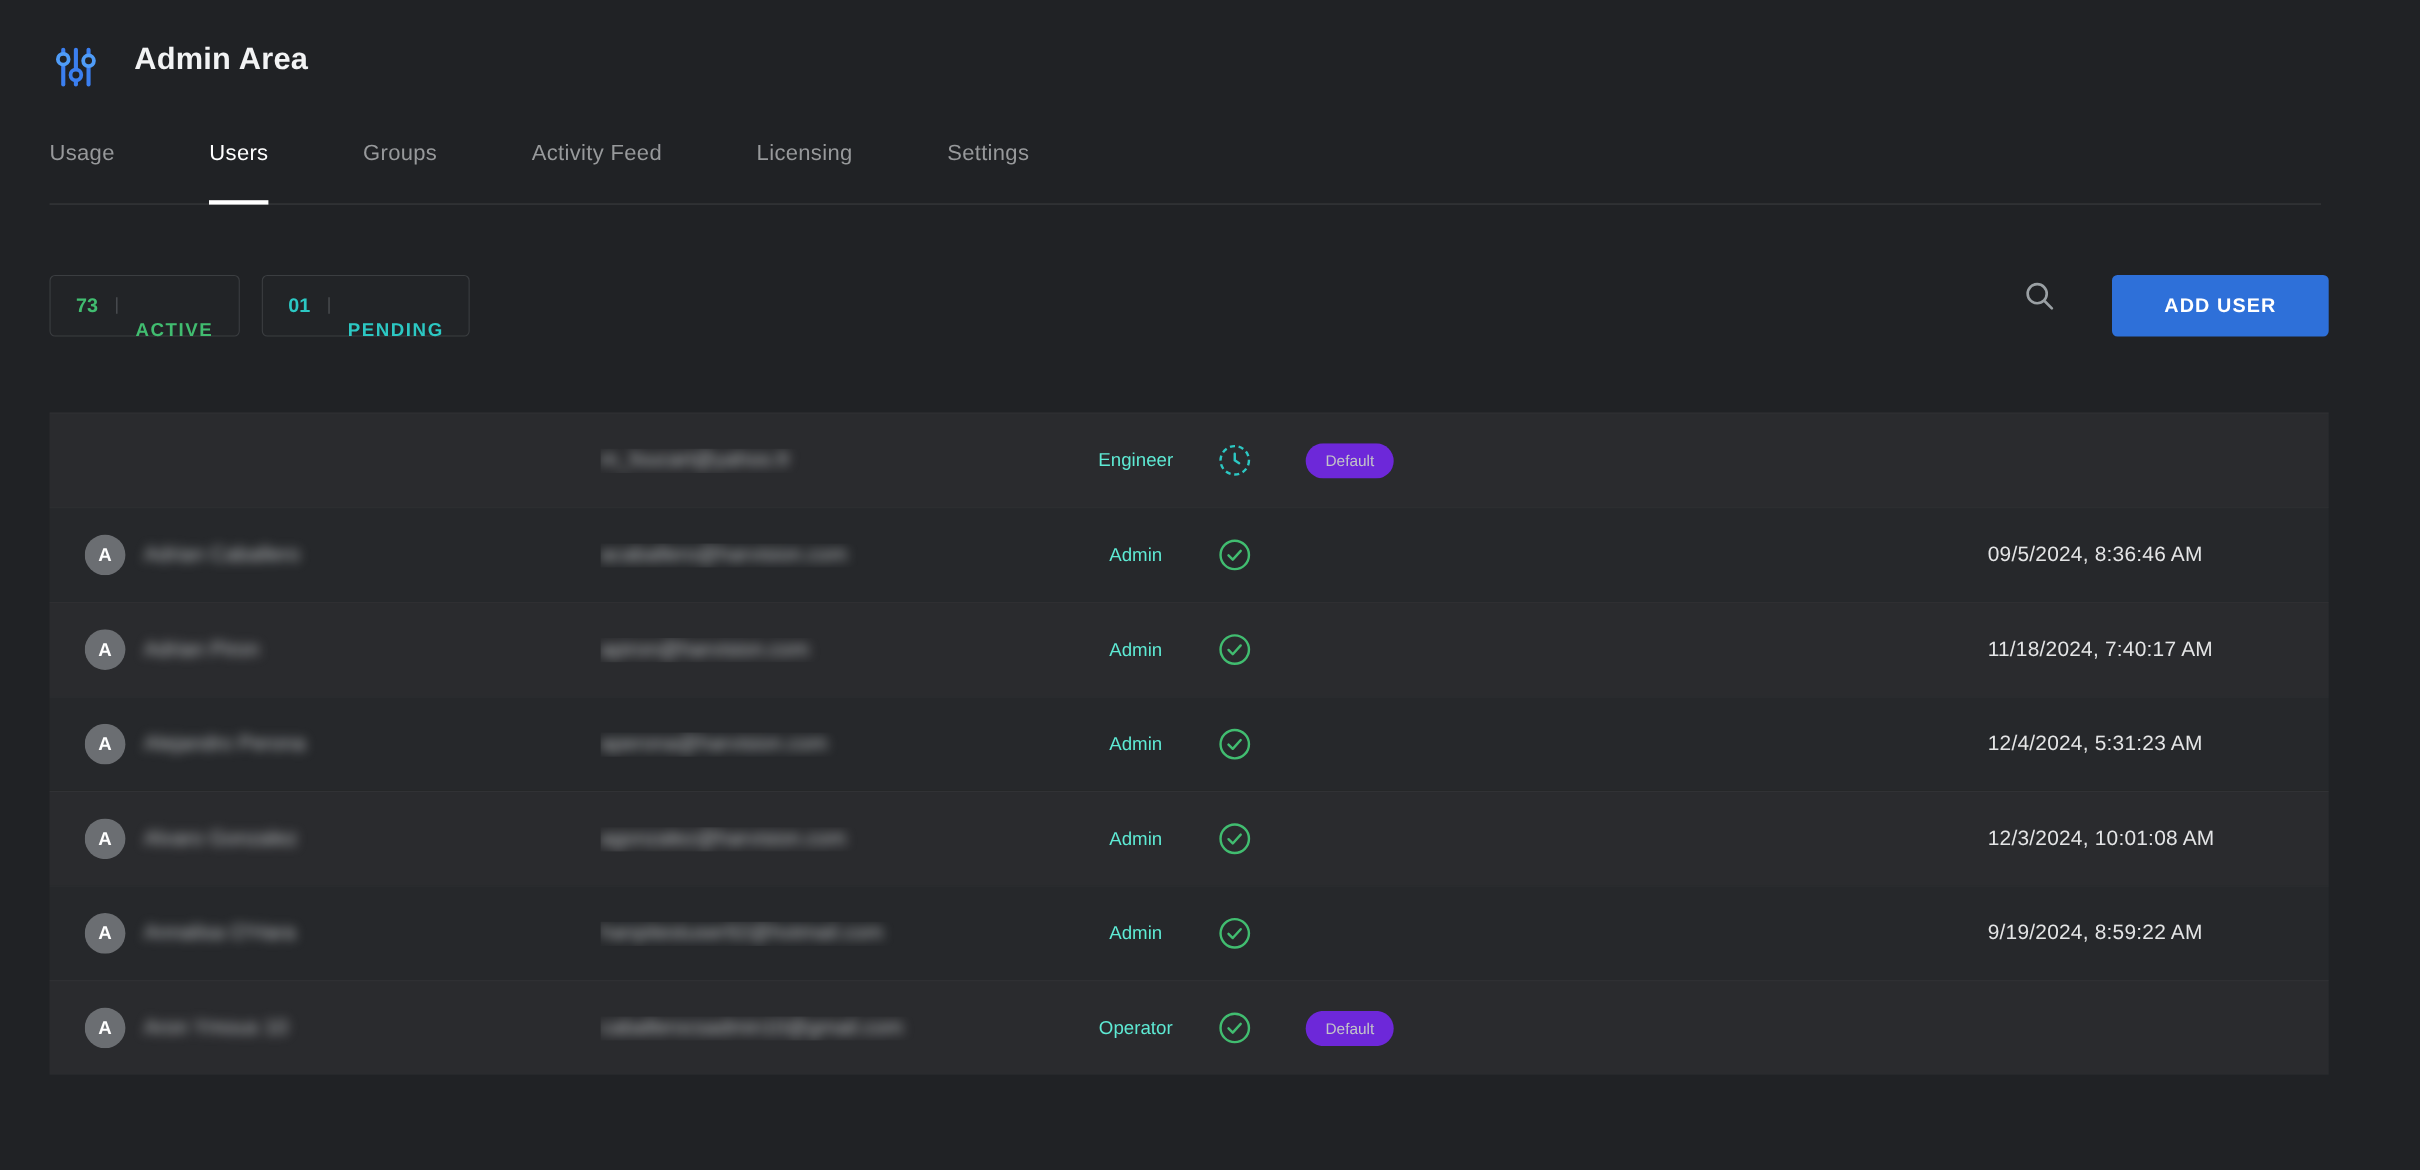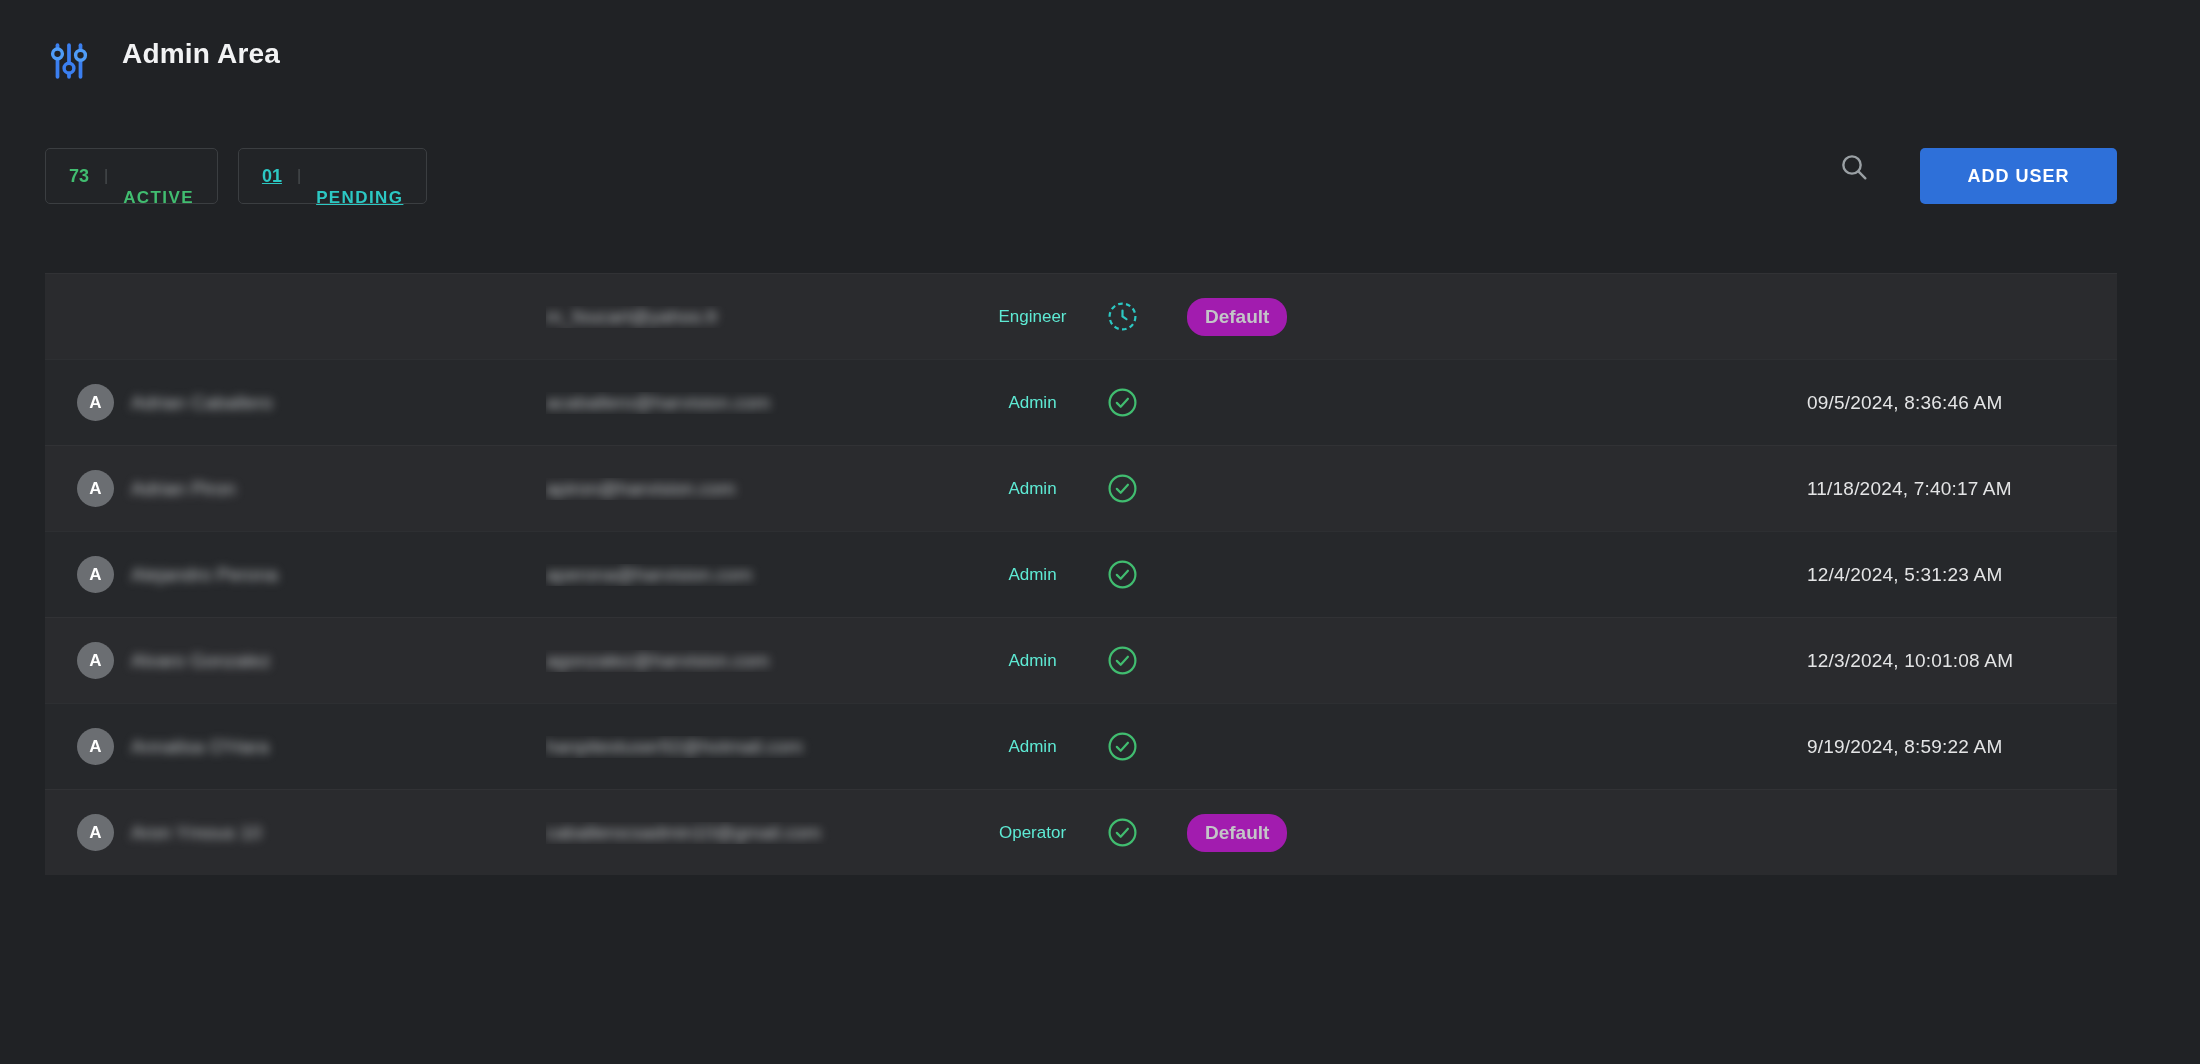--- a/index.html
+++ b/index.html
@@ -31,21 +31,21 @@
   .toolbar { display:flex; align-items:flex-start; margin:64px 83px 0 45px; height:56px; }
   .filter-badge {
     display:inline-flex; align-items:center; gap:15px; height:56px; padding:0 23px;
     border:1px solid #3b3e41; border-radius:5px; background:#222427; margin-right:20px;
     cursor:pointer;
   }
   .filter-badge .count { font-size:18px; font-weight:bold; }
   .filter-badge .sep { color:#4a4d50; font-size:16px; }
   .filter-badge .flabel { font-size:17px; font-weight:bold; letter-spacing:1.4px;margin-top:44px; }
   .green { color:#41bd70; }
-  .teal  { color:#2cc8c3;text-decoration:underline; }
+  .teal  { color:#2cc8c3; }
   .search-btn {
     margin-left:auto; margin-right:46px; width:40px; height:40px; background:none; border:none;
     cursor:pointer; display:flex; align-items:center; justify-content:center;
   }
   .add-user-btn {
     width:197px; height:56px; background:#2e70d9; border:none; border-radius:5px;
     color:#ffffff; font-family:"Liberation Sans", sans-serif;
     font-size:18px; font-weight:bold; letter-spacing:1px; cursor:pointer;
   }
 
@@ -67,22 +67,22 @@
   .avatar {
     width:37px; height:37px; min-width:37px; border-radius:50%; background:#6b6e72;
     color:#ffffff; font-size:17px; font-weight:bold;
     display:flex; align-items:center; justify-content:center;
   }
   .blurred { filter:blur(5px); color:#b9bcbe; font-size:19px; }
   .role-cell { font-size:17px; color:#5eead4;text-align:center; }
   .status-cell { padding-left:13px; display:flex; align-items:center; }
   .groups-cell { padding-left:14px; }
   .pill {
-    display:inline-block; background:#a21caf; color:#c3c5c7; font-size:19px;
-    padding:8px 18px; border-radius:18px;font-weight:bold;
+    display:inline-block; background:#6d28d9; color:#c3c5c7; font-size:14px;
+    padding:8px 18px; border-radius:18px;
   }
   .signin-cell { font-size:19px; color:#e4e5e6; letter-spacing:0.2px; }
 </style>
 </head>
 <body>
 
 <div class="page">
 
   <div class="app-header">
     <span class="logo">
@@ -93,20 +93,28 @@
           <line x1="24" y1="5" x2="24" y2="27"></line>
         </g>
         <circle cx="8" cy="11" r="3.4" fill="#202225" stroke="#4f9cf7" stroke-width="2.4"></circle>
         <circle cx="16" cy="21" r="3.4" fill="#202225" stroke="#3b7ff0" stroke-width="2.4"></circle>
         <circle cx="24" cy="12" r="3.4" fill="#202225" stroke="#4f9cf7" stroke-width="2.4"></circle>
       </svg>
     </span>
     <span class="app-title">Admin Area</span>
   </div>
 
+  <nav class="tabs">
+    <span class="tab">Usage</span>
+    <span class="tab active">Users</span>
+    <span class="tab">Groups</span>
+    <span class="tab">Activity Feed</span>
+    <span class="tab">Licensing</span>
+    <span class="tab">Settings</span>
+  </nav>
 
   <div class="toolbar">
     <span class="filter-badge">
       <span class="count green">73</span>
       <span class="sep">|</span>
       <span class="flabel green">ACTIVE</span>
     </span>
     <span class="filter-badge">
       <span class="count teal">01</span>
       <span class="sep">|</span>

